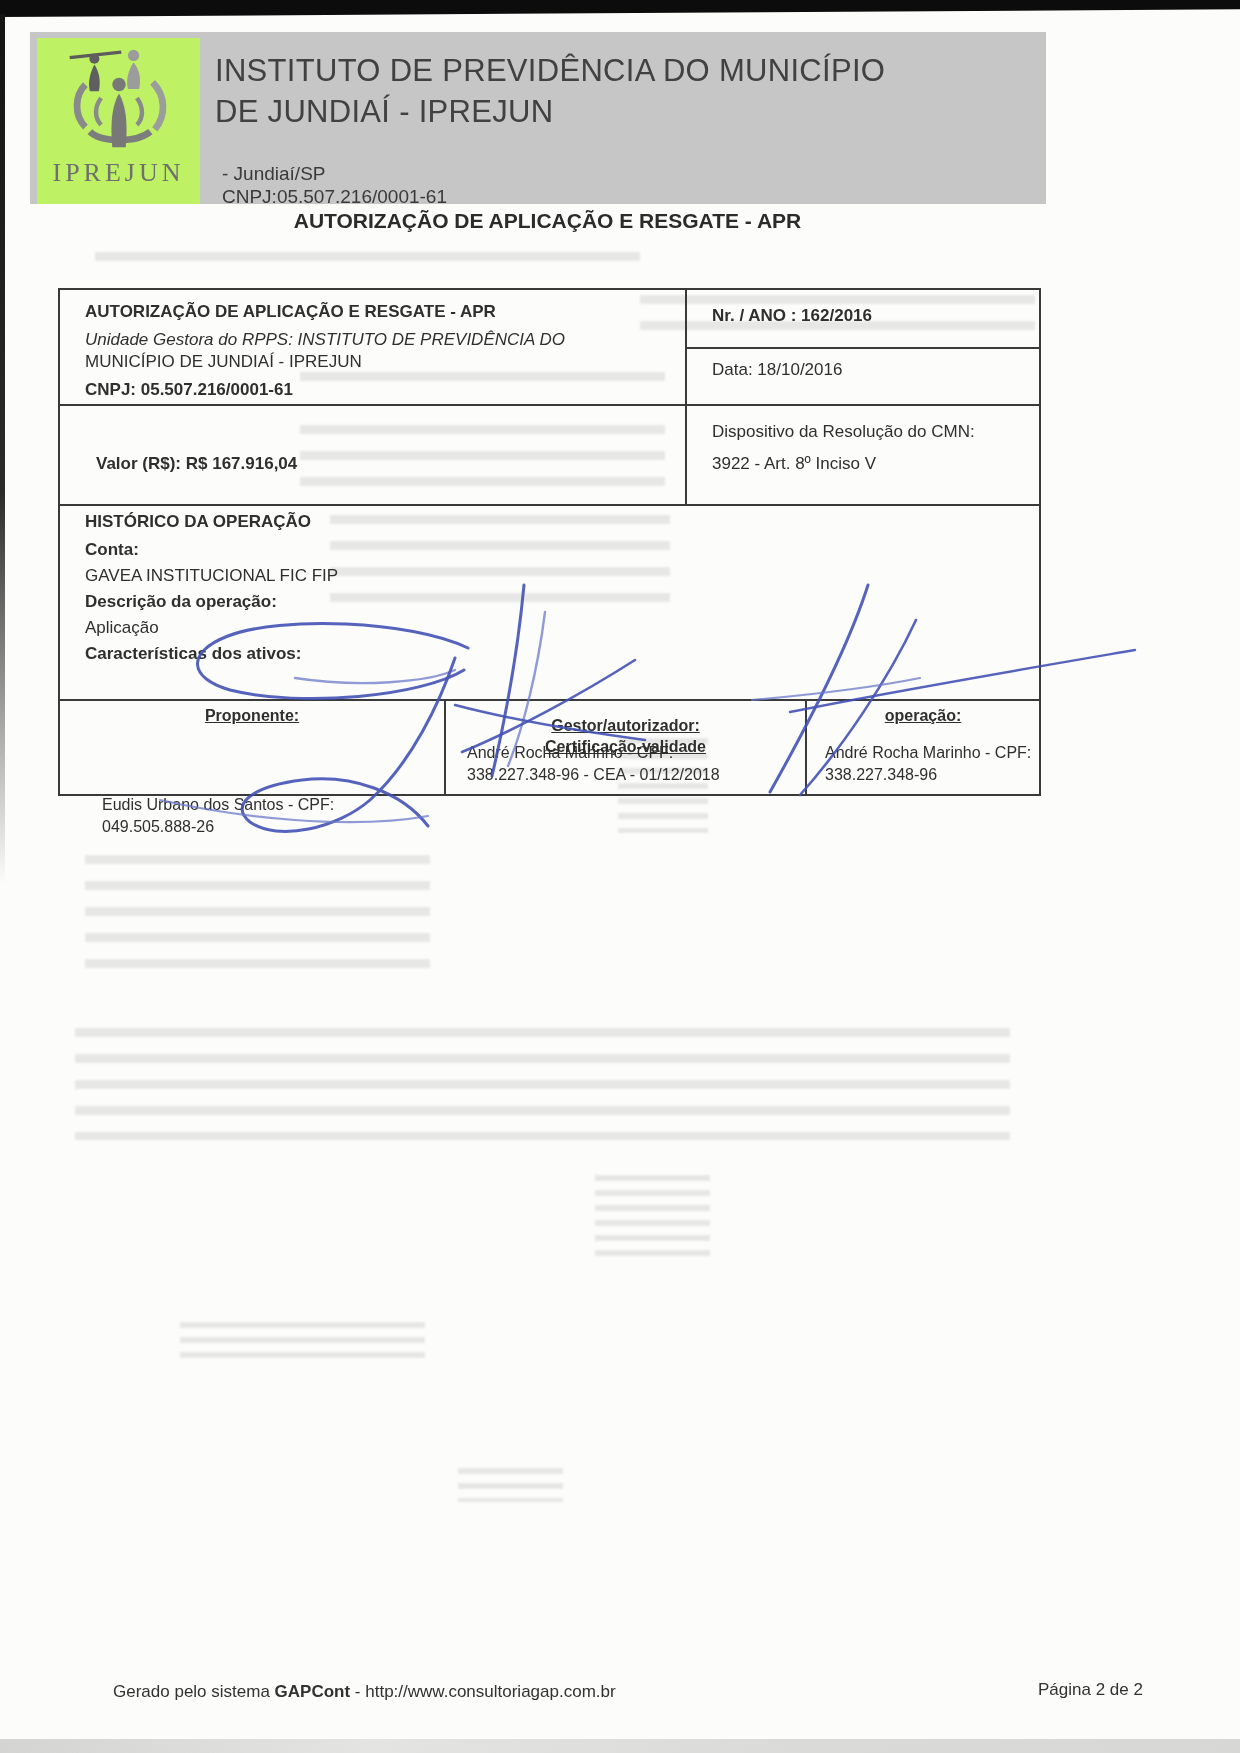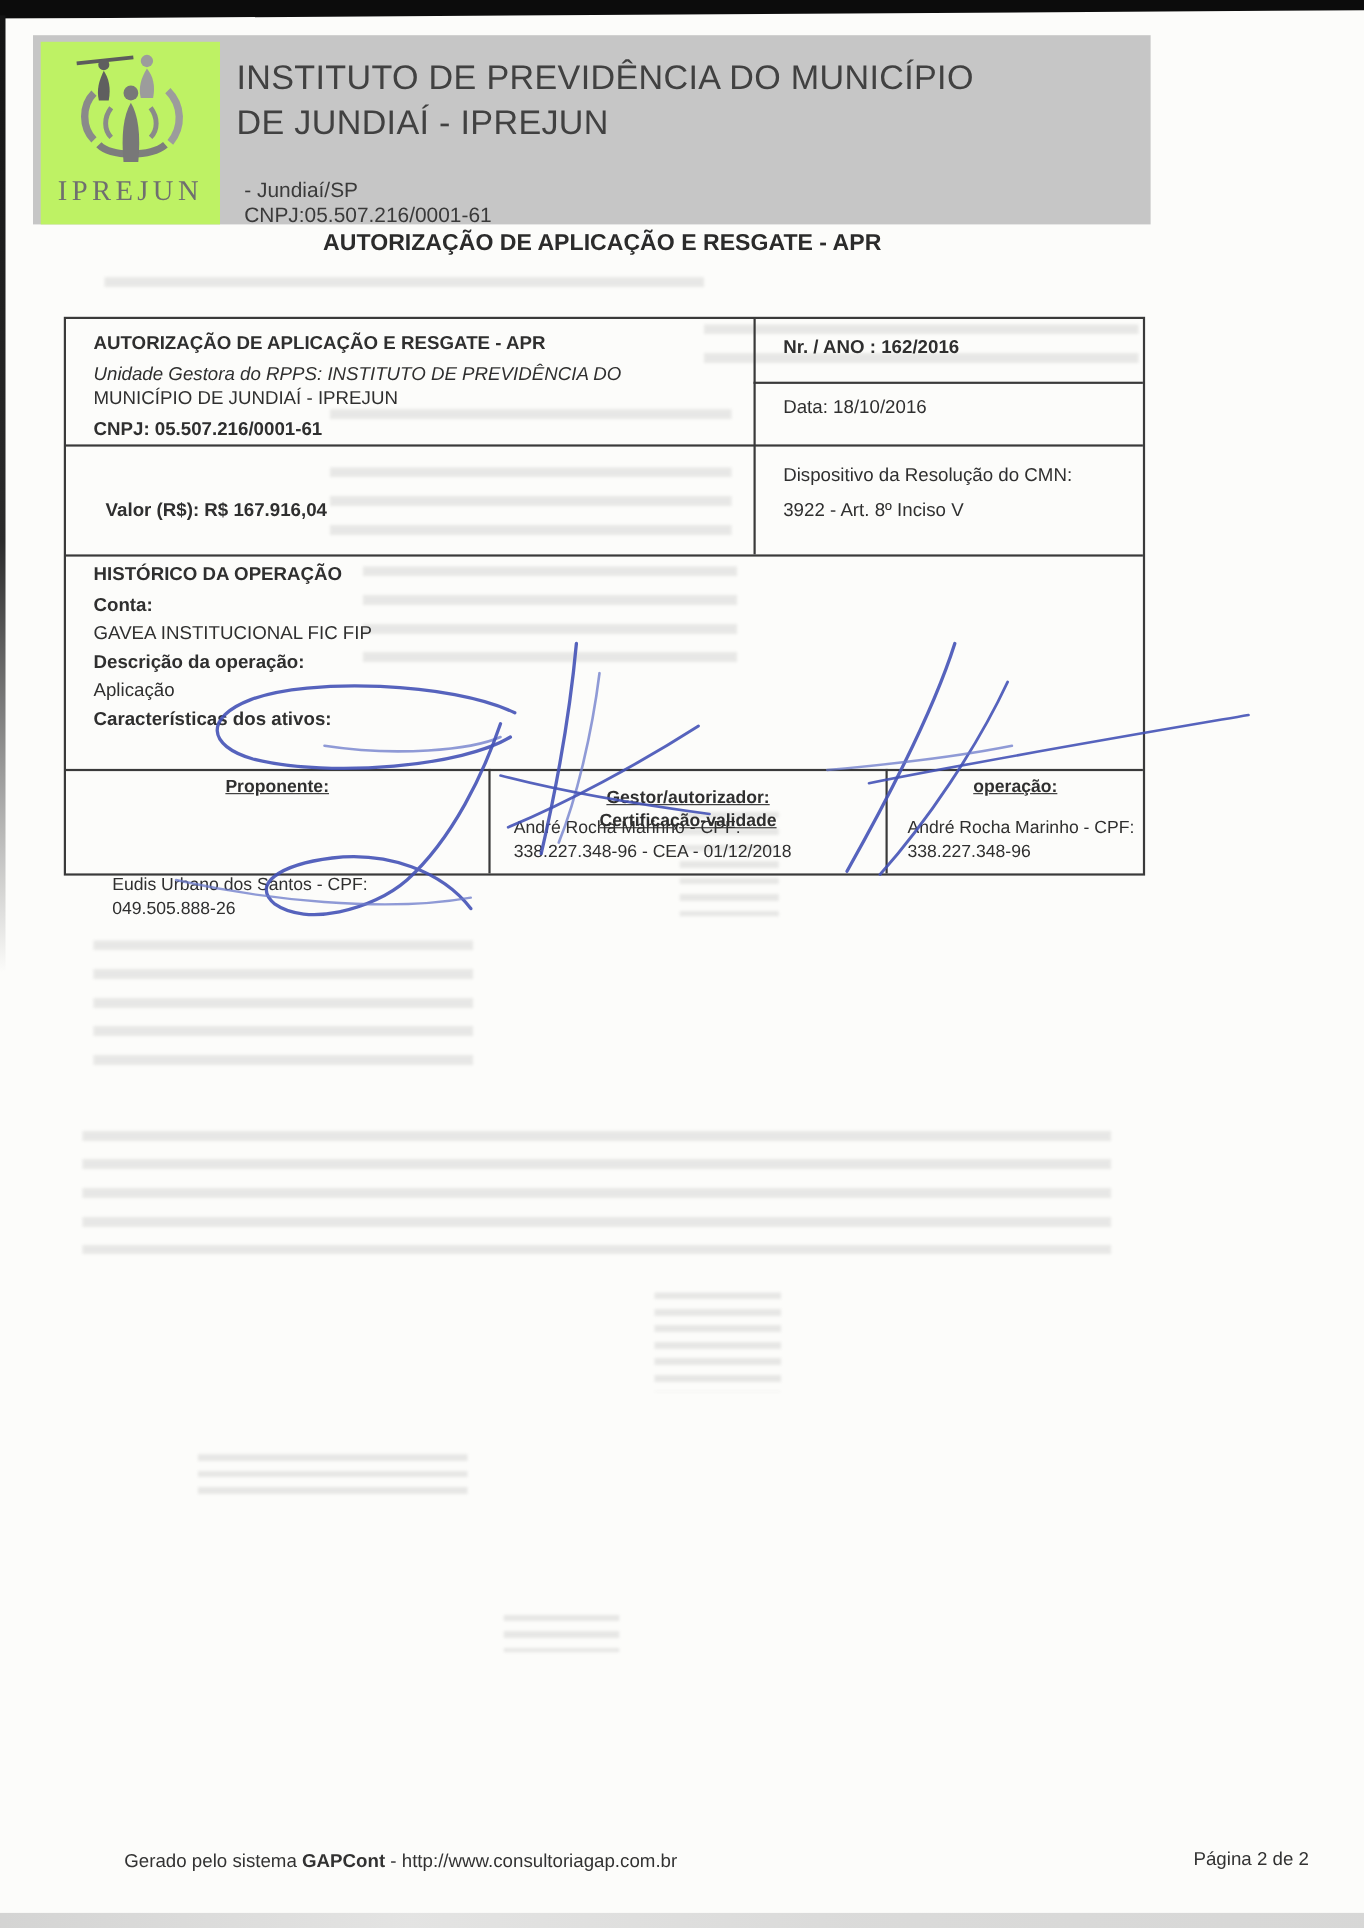--- a/index.html
+++ b/index.html
@@ -38,21 +38,21 @@
     box-sizing:content-box;}
   .tline{position:absolute;background:#3a3a3a;}
   .cell-text{position:absolute;font-size:17px;white-space:nowrap;}
   .b{font-weight:700;}
   .sig-head{position:absolute;font-weight:700;font-size:16px;text-align:center;line-height:21px;}
   .sig-head span{display:block;text-decoration:underline;}
   .sig-name{position:absolute;font-size:16px;line-height:22px;}
   .sig-name span{display:block;}
   
   .footer-left{left:113px;top:1682px;font-size:17px;color:#323232;}
-  .footer-right{left:1038px;top:1680px;font-size:17px;color:#323232;margin-left:47px;}
+  .footer-right{left:1038px;top:1680px;font-size:17px;color:#323232;}
   
   .ink-overlay{left:0;top:0;width:1240px;height:1753px;pointer-events:none;}
   .ink{fill:none;stroke:#4452b6;stroke-linecap:round;opacity:.9;}
   .ink2{fill:none;stroke:#6b79c9;stroke-linecap:round;opacity:.75;}
 </style>
 </head>
 <body>
 
 <div id="page">
 

